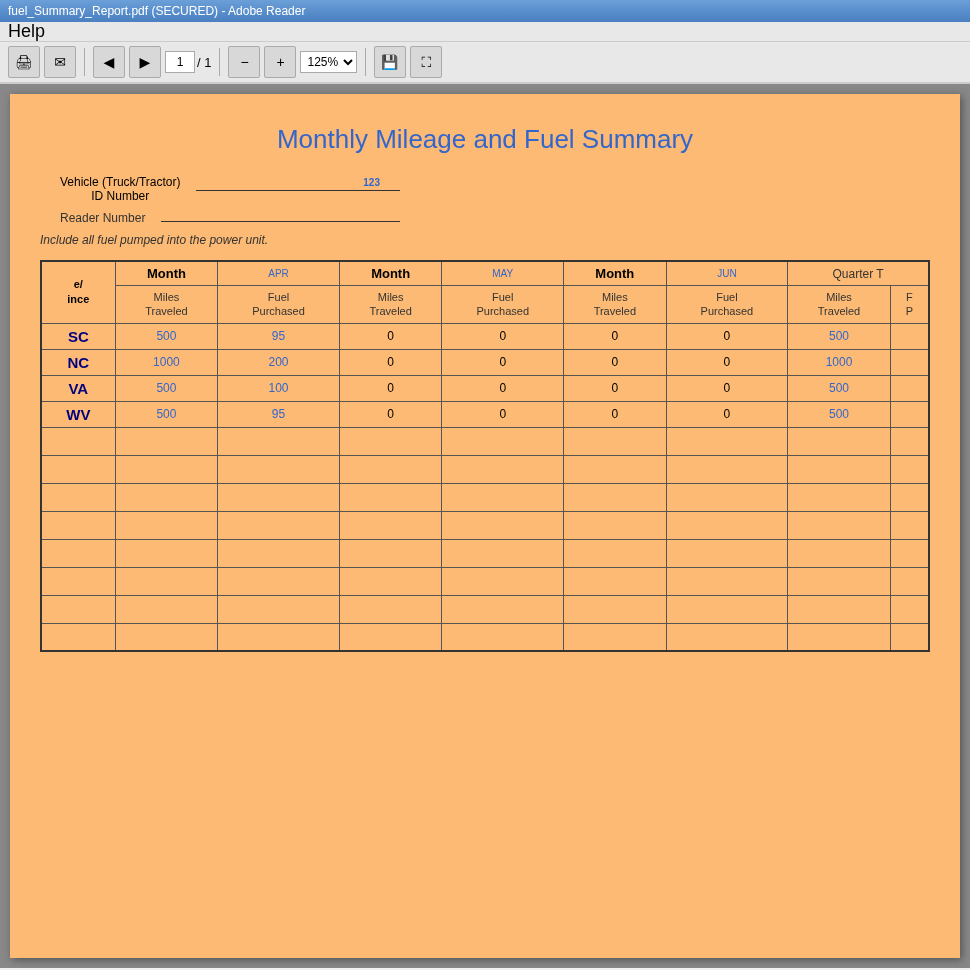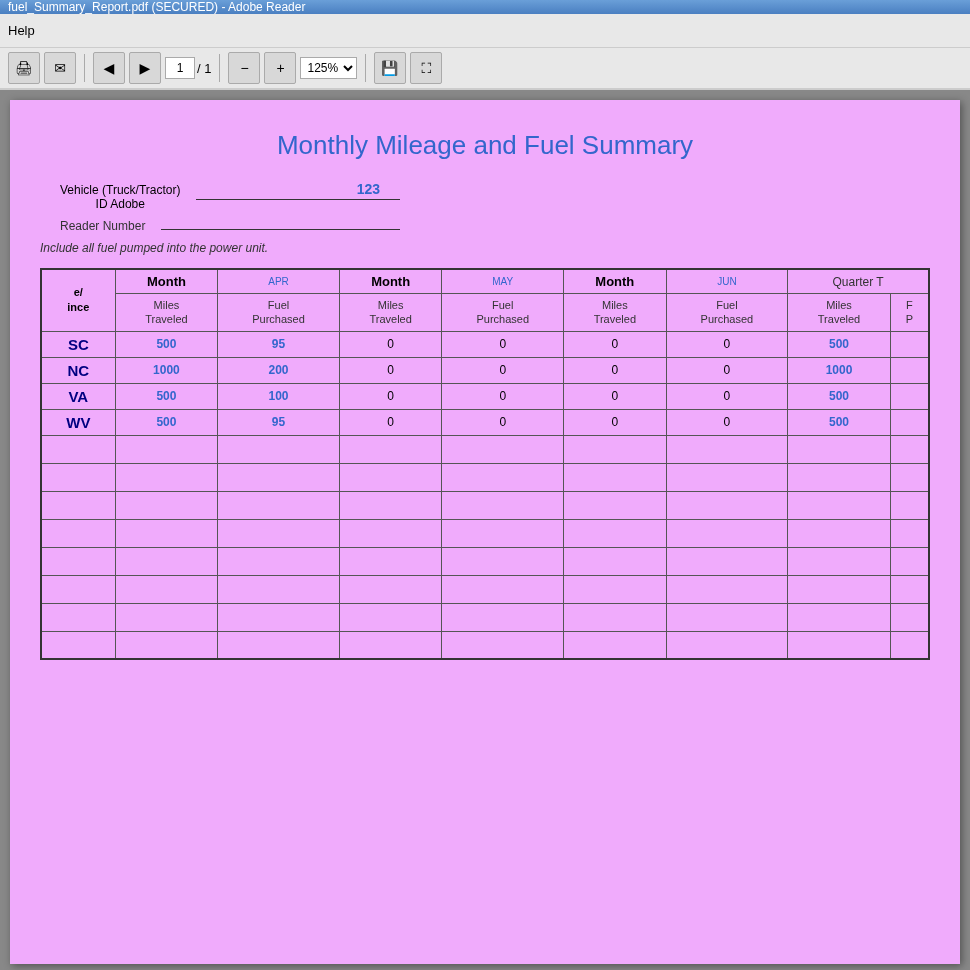--- a/index.html
+++ b/index.html
@@ -1,37 +1,37 @@
 <!DOCTYPE html>
 <html><head>
   <meta charset="utf-8">
   <style>
     * { margin: 0; padding: 0; box-sizing: border-box; }
     body { width: 970px; height: 970px; font-family: Arial, sans-serif; font-size: 13px; background: #f0f0f0; overflow: hidden; }
 
     
     .title-bar {
       background: linear-gradient(to bottom, #6a9fd8, #4a7fc1);
-      height: 14px;
+      height: 22px;
       display: flex;
       align-items: center;
       padding: 0 8px;
       color: white;
       font-size: 12px;
     }
 
     
     .menu-bar {
       background: #e8e8e8;
-      height: 34px;
+      height: 20px;
       display: flex;
       align-items: center;
       padding: 0 8px;
       border-bottom: 1px solid #ccc;
-      font-size: 13px;
+      font-size: 18px;
     }
 
     
     .toolbar {
       background: #e8e8e8;
       height: 42px;
       display: flex;
       align-items: center;
       padding: 0 8px;
       gap: 4px;
@@ -79,21 +79,21 @@
     .pdf-area {
       background: #888;
       height: calc(970px - 86px);
       overflow: hidden;
       display: flex;
       justify-content: center;
       padding: 10px;
     }
 
     .pdf-page {
-      background: #f0abfc;
+      background: #fdba74;
       width: 950px;
       min-height: 860px;
       padding: 20px 30px;
       box-shadow: 2px 2px 8px rgba(0,0,0,0.4);
     }
 
     .report-title {
       text-align: center;
       color: #3366cc;
       font-size: 26px;
@@ -158,21 +158,21 @@
       font-weight: normal;
       line-height: 1.3;
     }
     .data-table .state-cell {
       color: #000080;
       font-weight: bold;
       font-size: 15px;
     }
     .data-table .blue-value {
       color: #3366cc;
-      font-weight: bold;
+      font-weight: normal;
       margin-left: 47px;
     }
     .data-table .black-value {
       color: #000;
     }
     .data-table .empty-row td {
       height: 28px;
     }
 
     .quarter-header {
@@ -227,24 +227,24 @@
   <div class="pdf-page">
 
     <h1 class="report-title">Monthly Mileage and Fuel Summary</h1>
 
     <div style="display: flex; justify-content: space-between; margin-bottom: 6px;">
 
       <div style="width: 340px; margin-left: 20px;">
         <div class="form-row" style="margin-bottom: 8px; ">
           <div>
             <div style="font-size:12px; text-align:center;">Vehicle (Truck/Tractor)</div>
-            <div style="font-size:12px; text-align:center;">ID Adobe</div>
+            <div style="font-size:12px; text-align:center;">ID Number</div>
           </div>
           <div style="flex:1; margin-left:10px;">
-            <div style="color: #3366cc; font-weight: bold; font-size:14px; text-align:right; padding-right: 20px;">123</div>
+            <div style="color: #3366cc; font-weight: bold; font-size:10px; text-align:right; padding-right: 20px;">123</div>
             <div class="form-line" style="width:100%; margin-top:2px;"></div>
           </div>
         </div>
         <div class="form-row">
           <span class="form-label">Reader Number</span>
           <div class="form-line" style="flex:1; margin-left:10px;"></div>
         </div>
       </div>
     </div>
 

